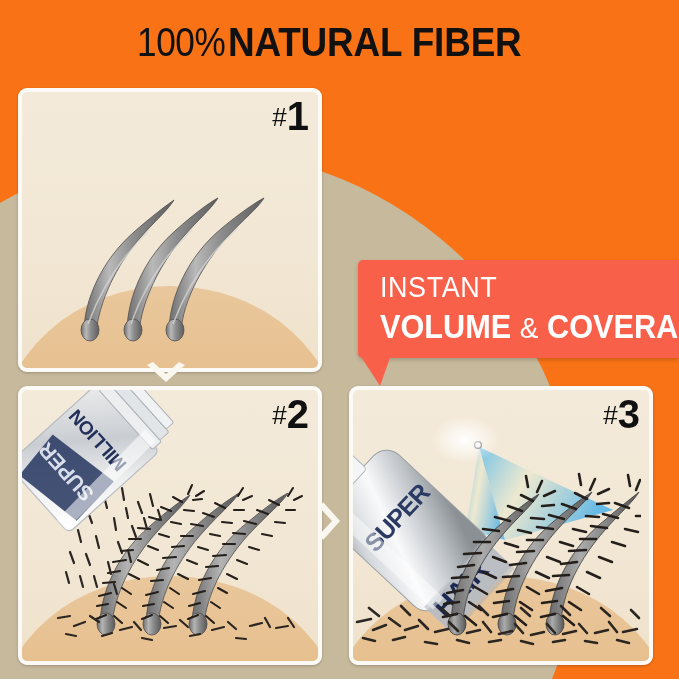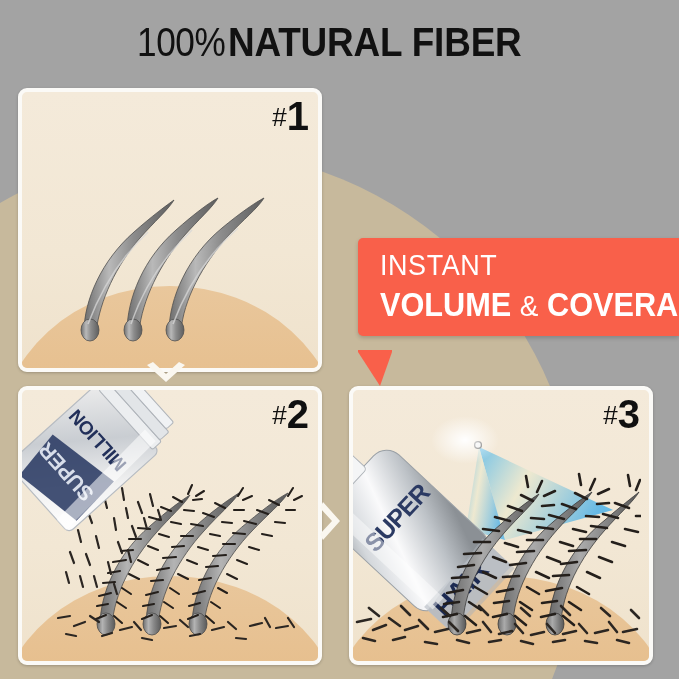--- a/index.html
+++ b/index.html
@@ -2,21 +2,21 @@
 <html><head>
 <meta charset="utf-8">
 <style>
   html,body{margin:0;padding:0;}
   body{
     width:679px;height:679px;overflow:hidden;
     background:#DEDEDE;
     font-family:"Liberation Sans", sans-serif;
     position:relative;
   }
-  #stage{position:absolute;inset:0;width:679px;height:679px;overflow:hidden;background:#a3a3a3;}
+  #stage{position:absolute;inset:0;width:679px;height:679px;overflow:hidden;background:#f97316;}
 
   
   .tan-circle{
     position:absolute;
     left:-190px; top:150px;
     width:770px; height:770px;
     border-radius:50%;
     background:#C7B99C;
   }
 
@@ -74,21 +74,21 @@
   svg{display:block;}
   .abs{position:absolute;left:0;top:0;}
 
   
   .chev{position:absolute; z-index:6;}
   #chev-down{left:143px; top:360px; width:46px; height:28px;}
   #chev-right{left:318px; top:498px; width:28px; height:46px;}
 
   
   .banner{
-    position:absolute; left:358px; top:238px;
+    position:absolute; left:358px; top:260px;
     width:321px; height:98px;
     background:#F9604A;
     border-radius:5px 0 0 5px;
     box-shadow:0 2px 4px rgba(0,0,0,.18);
     z-index:7;
   }
   .banner-tail{
     position:absolute; left:358px; top:350px;
     width:34px; height:36px; z-index:7;
   }

